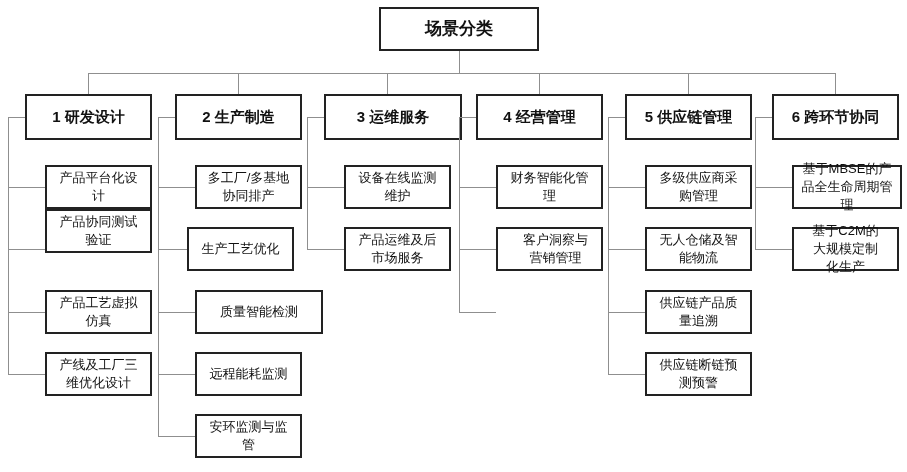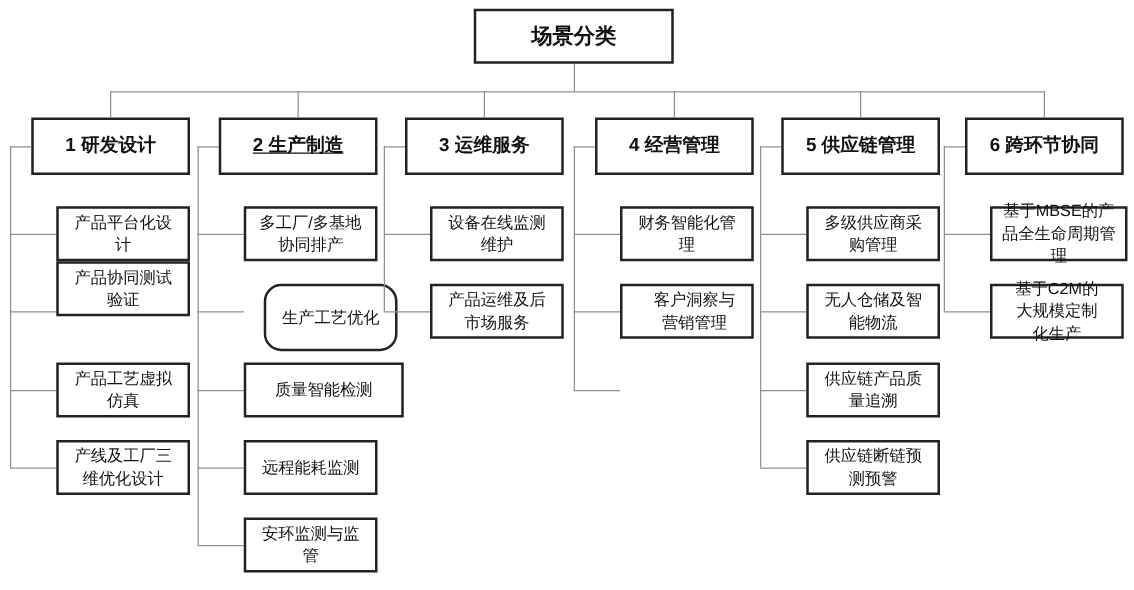--- a/index.html
+++ b/index.html
@@ -47,35 +47,35 @@
   <div class="ln v" style="left:8px;top:117px;height:257px;"></div>
   <div class="ln h" style="left:8px;top:187px;width:37px;"></div>
   <div class="ln h" style="left:8px;top:249px;width:37px;"></div>
   <div class="ln h" style="left:8px;top:312px;width:37px;"></div>
   <div class="ln h" style="left:8px;top:374px;width:37px;"></div>
   <div class="node" style="left:45px;top:165px;width:107px;height:44px;">产品平台化设计</div>
   <div class="node" style="left:45px;top:209px;width:107px;height:44px;">产品协同测试验证</div>
   <div class="node" style="left:45px;top:290px;width:107px;height:44px;">产品工艺虚拟仿真</div>
   <div class="node" style="left:45px;top:352px;width:107px;height:44px;">产线及工厂三维优化设计</div>
 
-  <div class="node hdr" style="left:175px;top:94px;width:127px;height:46px;text-decoration:underline;">2 生产制造</div>
+  <div class="node hdr" style="left:175px;top:94px;width:127px;height:46px;">2 生产制造</div>
   <div class="ln h" style="left:158px;top:117px;width:17px;"></div>
   <div class="ln v" style="left:158px;top:117px;height:319px;"></div>
   <div class="ln h" style="left:158px;top:187px;width:37px;"></div>
   <div class="ln h" style="left:158px;top:249px;width:37px;"></div>
   <div class="ln h" style="left:158px;top:312px;width:37px;"></div>
   <div class="ln h" style="left:158px;top:374px;width:37px;"></div>
   <div class="ln h" style="left:158px;top:436px;width:37px;"></div>
   <div class="node" style="left:195px;top:165px;width:107px;height:44px;">多工厂/多基地协同排产</div>
-  <div class="node" style="left:211px;top:227px;width:107px;height:54px;border-radius:14px;">生产工艺优化</div>
+  <div class="node" style="left:187px;top:227px;width:107px;height:44px;">生产工艺优化</div>
   <div class="node" style="left:195px;top:290px;width:128px;height:44px;">质量智能检测</div>
   <div class="node" style="left:195px;top:352px;width:107px;height:44px;">远程能耗监测</div>
   <div class="node" style="left:195px;top:414px;width:107px;height:44px;">安环监测与监管</div>
 
-  <div class="node hdr" style="left:324px;top:94px;width:127px;height:46px;">3 运维服务</div>
+  <div class="node hdr" style="left:324px;top:94px;width:138px;height:46px;">3 运维服务</div>
   <div class="ln h" style="left:307px;top:117px;width:17px;"></div>
   <div class="ln v" style="left:307px;top:117px;height:132px;"></div>
   <div class="ln h" style="left:307px;top:187px;width:37px;"></div>
   <div class="ln h" style="left:307px;top:249px;width:37px;"></div>
   <div class="node" style="left:344px;top:165px;width:107px;height:44px;">设备在线监测维护</div>
   <div class="node" style="left:344px;top:227px;width:107px;height:44px;">产品运维及后市场服务</div>
 
   <div class="node hdr" style="left:476px;top:94px;width:127px;height:46px;">4 经营管理</div>
   <div class="ln h" style="left:459px;top:117px;width:17px;"></div>
   <div class="ln v" style="left:459px;top:117px;height:195px;"></div>

